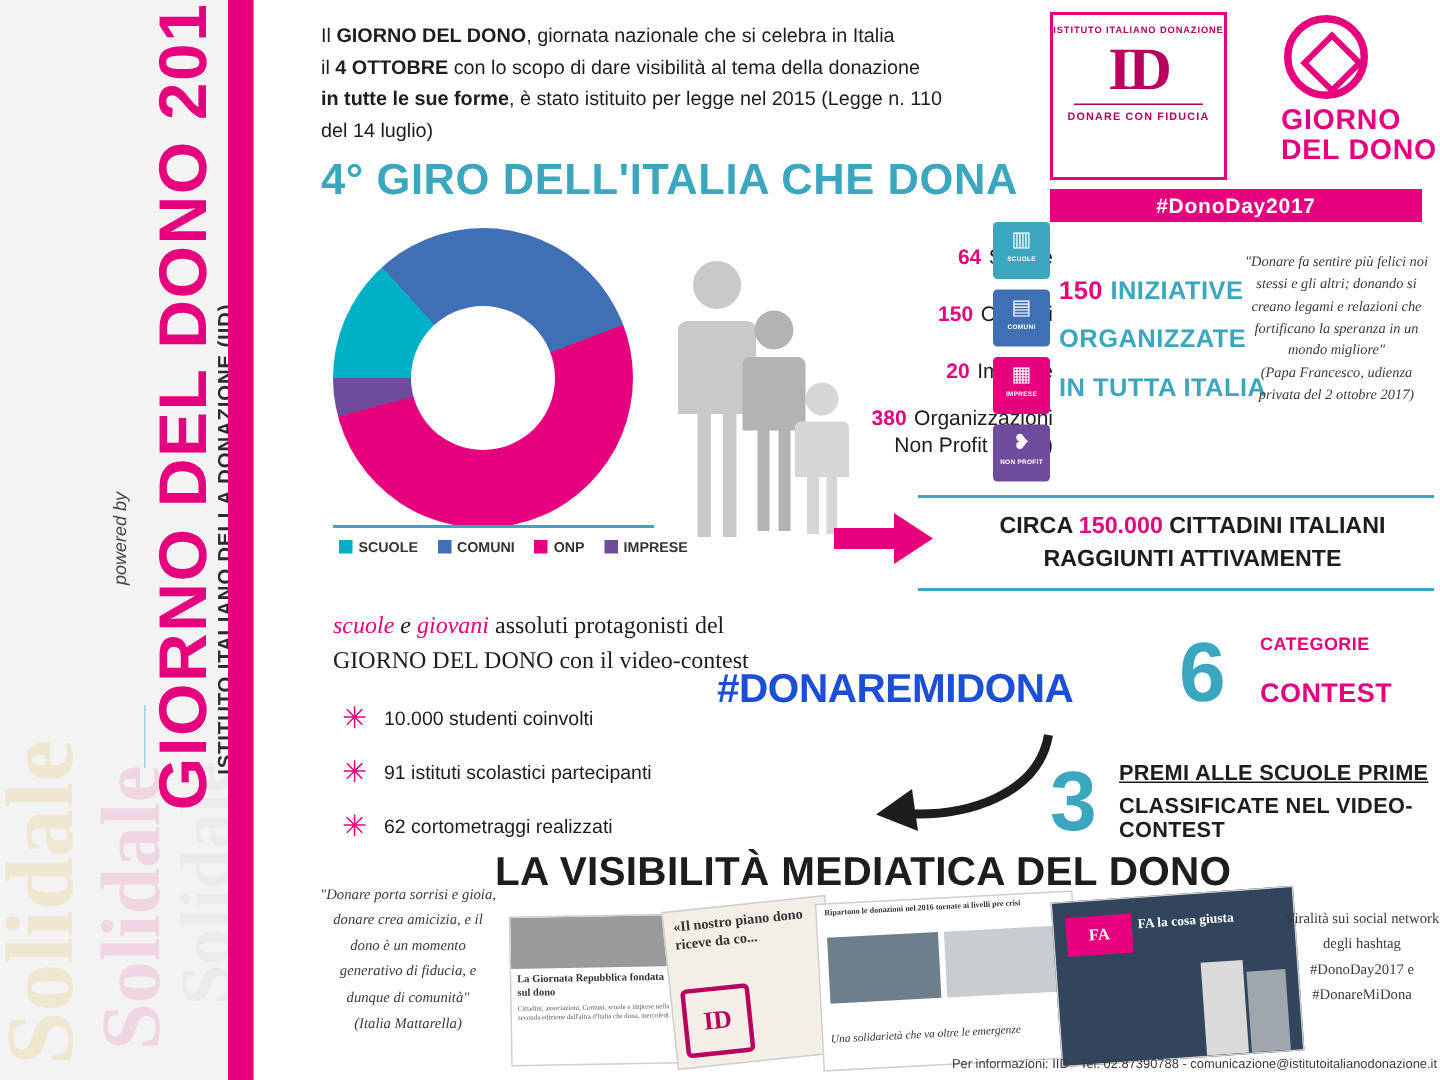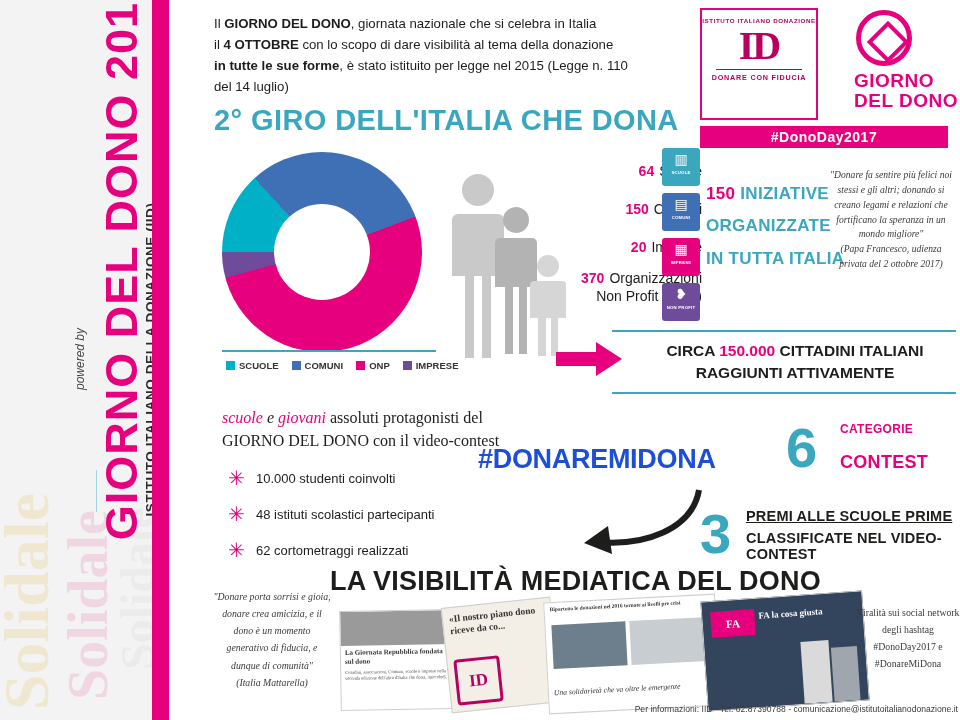--- a/index.html
+++ b/index.html
@@ -182,21 +182,21 @@
       <div class="l3">DONARE CON FIDUCIA</div>
     </div>
     <div class="logo-right">
       <div class="gdd-mark"></div>
       <div class="gdd-t1">GIORNO</div>
       <div class="gdd-t2">DEL DONO</div>
     </div>
     <div class="hashbar">#DonoDay2017</div>
   </div>
 
-  <div class="bigtitle">2° GIRO DELL'ITALIA CHE DONA</div>
+  <div class="bigtitle">4° GIRO DELL'ITALIA CHE DONA</div>
 
   <div class="donut-wrap">
     <div class="donut" id="donut" style="background: conic-gradient(from -90deg, rgb(0, 176, 199) 0deg, rgb(0, 176, 199) 47.6deg, rgb(63, 111, 181) 47.6deg, rgb(63, 111, 181) 159.17deg, rgb(230, 0, 126) 159.17deg, rgb(230, 0, 126) 345.12deg, rgb(111, 75, 155) 345.12deg, rgb(111, 75, 155) 360deg);"></div>
     <div class="donut-hole"></div>
     <div class="legend-rule"></div>
     <div class="legend" id="legend">
         <div class="itm"><span class="sw" style="background:#00b0c7"></span>SCUOLE</div>
         <div class="itm"><span class="sw" style="background:#3f6fb5"></span>COMUNI</div>
         <div class="itm"><span class="sw" style="background:#e6007e"></span>ONP</div>
         <div class="itm"><span class="sw" style="background:#6f4b9b"></span>IMPRESE</div>
@@ -227,21 +227,21 @@
       </div>
     <div class="stat">
         <b>150</b>
         <span>Comuni</span>
       </div>
     <div class="stat">
         <b>20</b>
         <span>Imprese</span>
       </div>
     <div class="stat two">
-      <span><b>370</b><span>Organizzazioni</span><br><span>Non Profit (ONP)</span></span>
+      <span><b>380</b><span>Organizzazioni</span><br><span>Non Profit (ONP)</span></span>
     </div>
   </div>
 
   <div class="icons">
     <div class="ic">
         <div class="glyph">▥</div>
         <div class="cap">SCUOLE</div>
       </div>
     <div class="ic com">
         <div class="glyph">▤</div>
@@ -286,21 +286,21 @@
     <span class="pk">scuole</span><span class="it"> e </span><span class="pk">giovani</span><span> assoluti protagonisti del</span><br>
     <span>GIORNO DEL DONO con il video-contest</span>
   </div>
   <div class="bullets">
     <div class="bl">
         <span class="ast">✳</span>
         <span>10.000 studenti coinvolti</span>
       </div>
     <div class="bl">
         <span class="ast">✳</span>
-        <span>48 istituti scolastici partecipanti</span>
+        <span>91 istituti scolastici partecipanti</span>
       </div>
     <div class="bl">
         <span class="ast">✳</span>
         <span>62 cortometraggi realizzati</span>
       </div>
   </div>
 
   <div class="hashbig">#DONAREMIDONA</div>
   <div class="arrow2">
     <svg width="130" height="70" viewBox="0 0 130 70">

